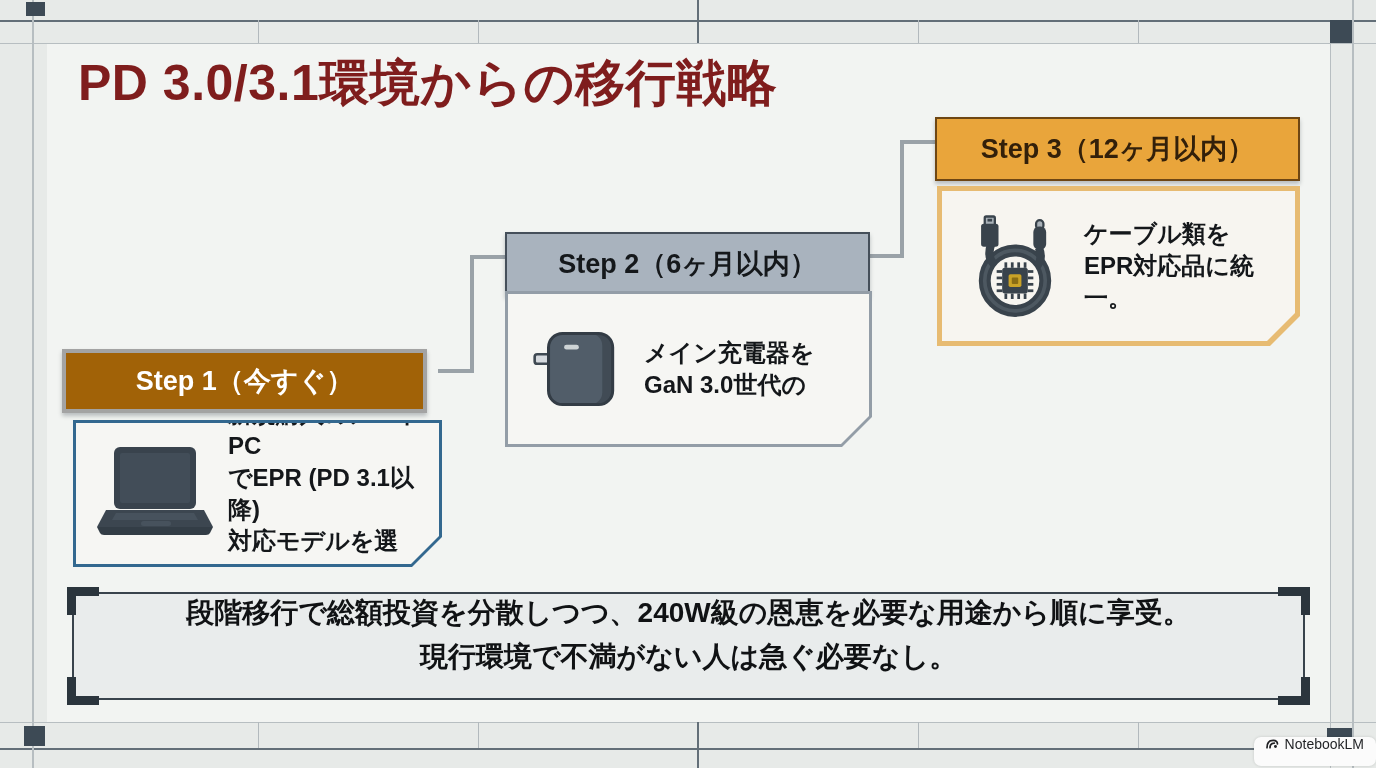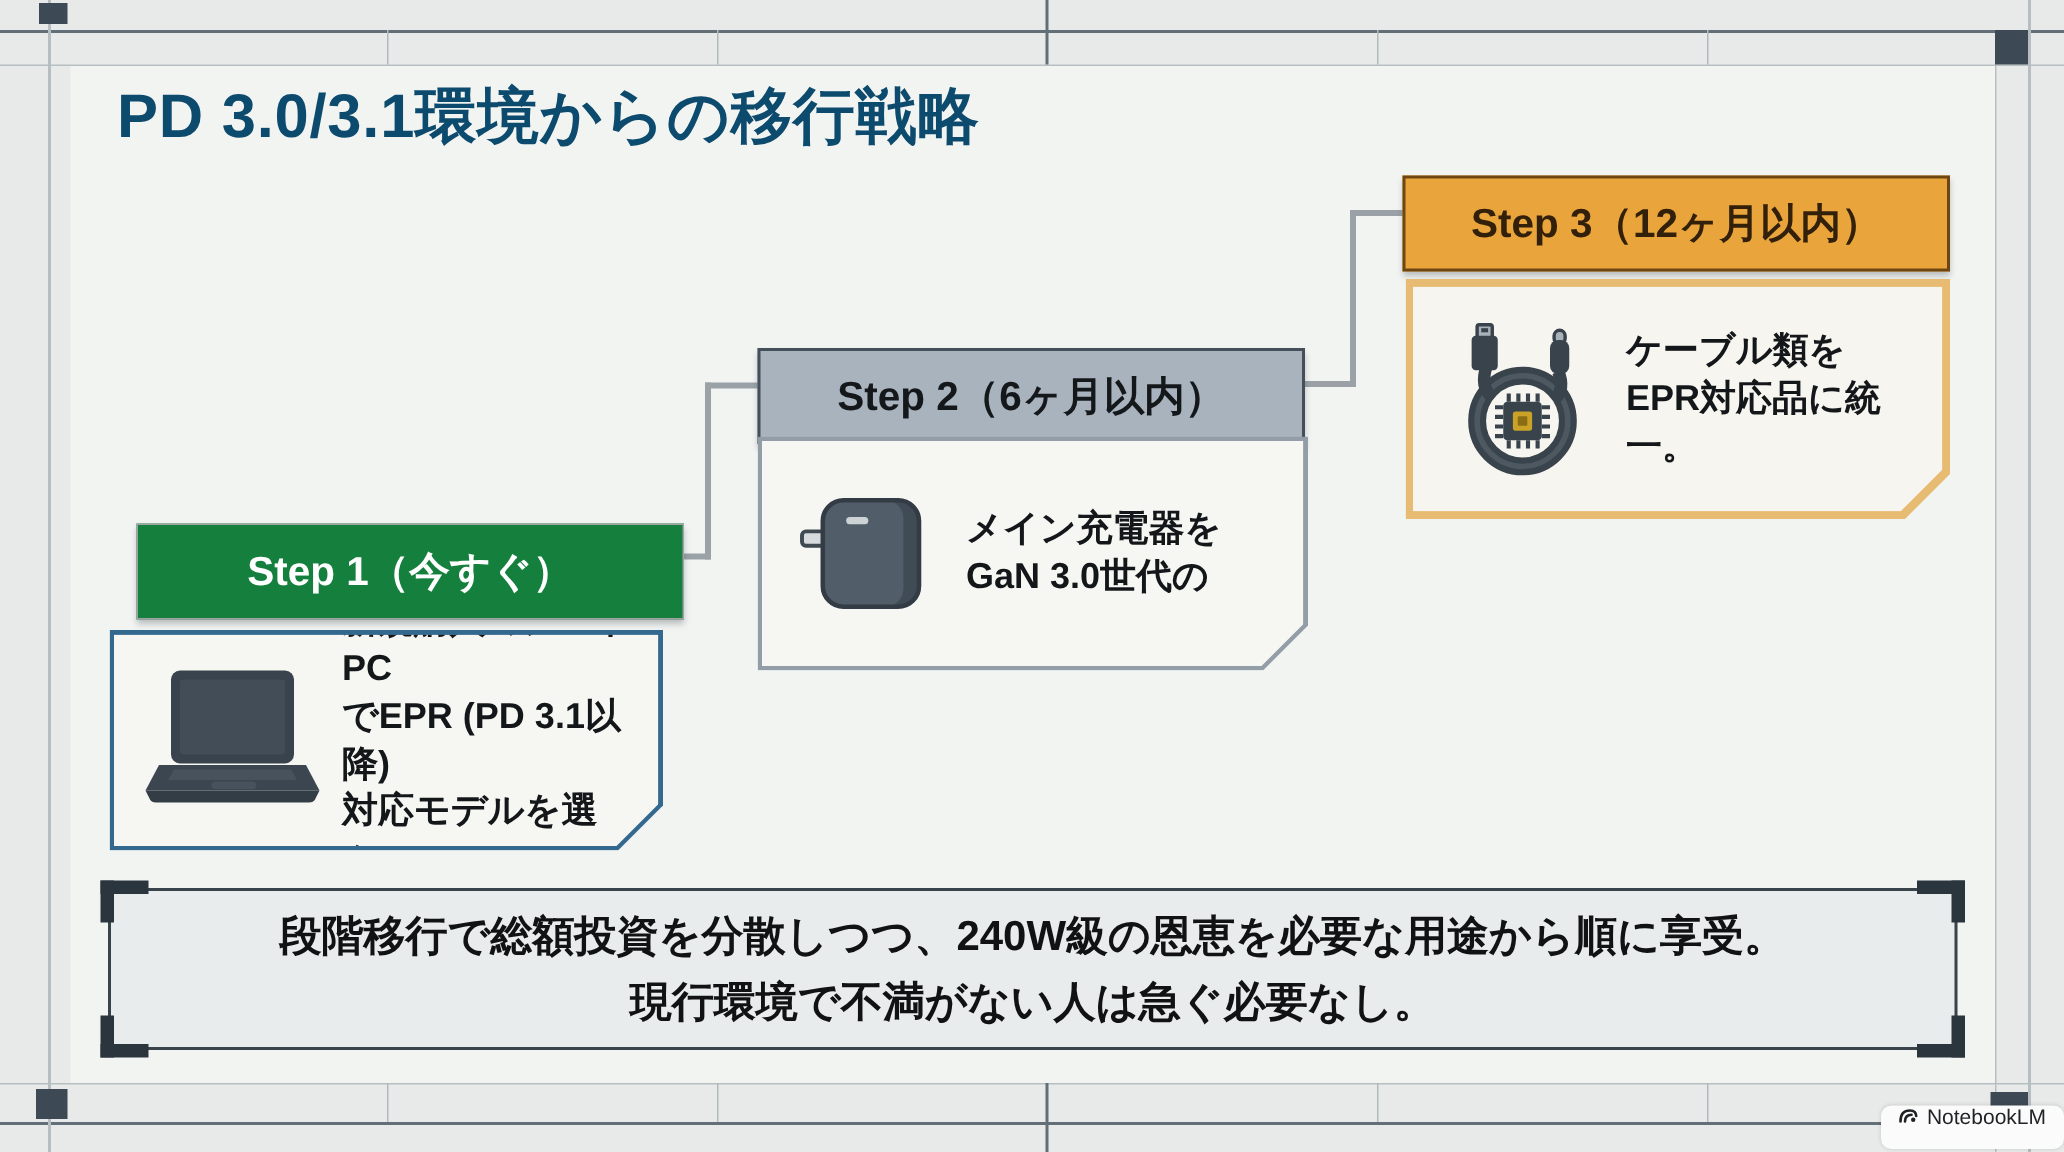--- a/index.html
+++ b/index.html
@@ -19,32 +19,32 @@
   .vl.thin { width:1px; }
   .tick { position:absolute; width:1px; background:#b2b9bd; }
   .gsq { position:absolute; background:#3d4a55; }
   .panel {
     position:absolute; left:47px; top:43px; width:1283px; height:679px;
     background:#f2f4f2;
   }
   
   .title {
     position:absolute; left:78px; top:50px;
-    font-size:41px; font-weight:700; color:#0c4a6e; letter-spacing:.5px;
+    font-size:50px; font-weight:700; color:#7f1d1d; letter-spacing:.5px;
   }
   
   .conn { position:absolute; background:#9aa2a8; }
   
   .step-header {
     position:absolute; height:64px; width:365px;
     display:flex; align-items:center; justify-content:center;
     font-size:27px; font-weight:700;
     box-shadow:0 3px 4px rgba(40,50,60,.28);
   }
-  .s1h { left:91px;  top:349px; background:#15803d; border:1px solid #a3a3a3; color:#fff; }
+  .s1h { left:62px;  top:349px; background:#a16207; border:4px solid #a3a3a3; color:#fff; }
   .s2h { left:505px; top:232px; background:#a9b3be; border:2px solid #454f5a; color:#15181b; }
   .s3h { left:935px; top:117px; background:#e9a53b; border:2px solid #6e4613; color:#33200a; }
   
   .step-box { position:absolute;border-radius:31px; }
   .step-box .cut-outer { position:absolute; inset:0;
     clip-path:polygon(0 0,100% 0,100% calc(100% - 30px),calc(100% - 30px) 100%,0 100%); }
   .step-box .cut-inner { position:absolute; background:#f6f6f3;
     display:flex; align-items:center; gap:14px; padding-left:18px;
     clip-path:polygon(0 0,100% 0,100% calc(100% - 28px),calc(100% - 28px) 100%,0 100%); }
   .s1b { left:73px;  top:420px; width:369px; height:147px; }
@@ -55,21 +55,21 @@
   .s2b .cut-inner { inset:3px; }
   .s3b { left:937px; top:186px; width:363px; height:160px; }
   .s3b .cut-outer { background:#e7bb72; }
   .s3b .cut-inner { inset:5px; background:#f7f5f0; }
   .box-text { font-size:24px; font-weight:700; color:#14171a; line-height:1.32; }
   .icon-wrap { flex:0 0 auto; display:flex; align-items:center; justify-content:center; }
   
   .conclusion {
     position:absolute; left:72px; top:592px; width:1233px; height:108px;
     background:#e9ecec; border:2px solid #39434c;
-    display:flex; flex-direction:column; align-items:center; justify-content:center;
+    display:flex; flex-direction:column; align-items:center; 
     gap:6px;
   }
   .conclusion .cline { font-size:28px; font-weight:700; color:#101214; }
   .bracket { position:absolute; width:32px; height:28px; }
   .b-tl { left:-7px; top:-7px; border-left:9px solid #2b353d; border-top:9px solid #2b353d; }
   .b-tr { right:-7px; top:-7px; border-right:9px solid #2b353d; border-top:9px solid #2b353d; }
   .b-bl { left:-7px; bottom:-7px; border-left:9px solid #2b353d; border-bottom:9px solid #2b353d; }
   .b-br { right:-7px; bottom:-7px; border-right:9px solid #2b353d; border-bottom:9px solid #2b353d; }
   
   .watermark {

